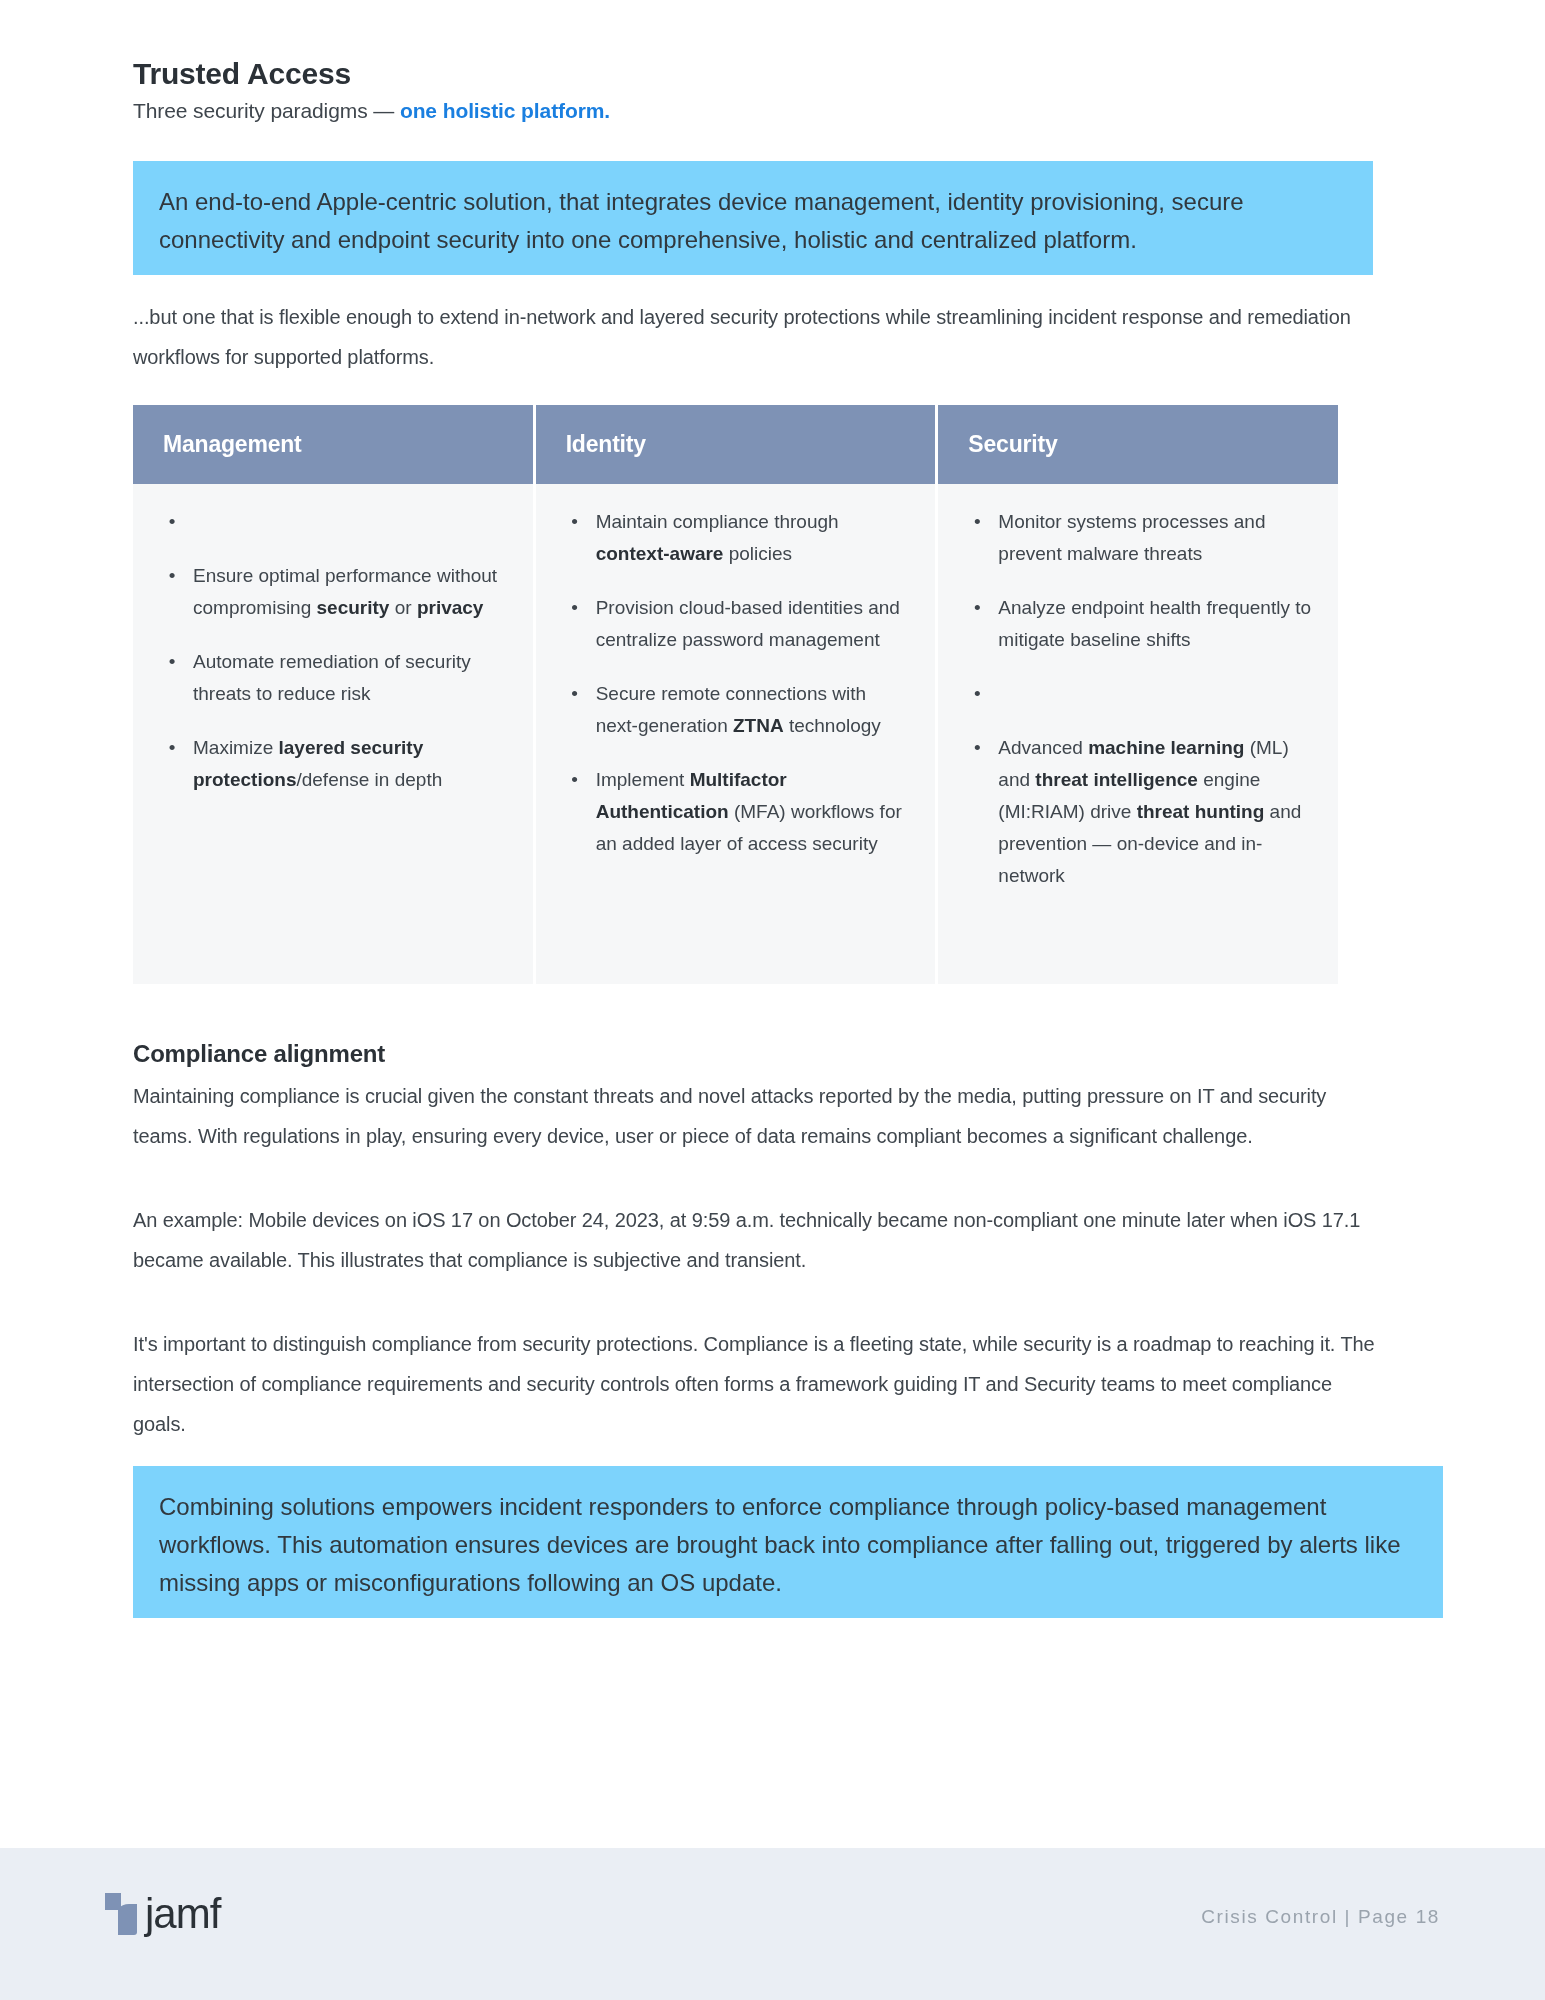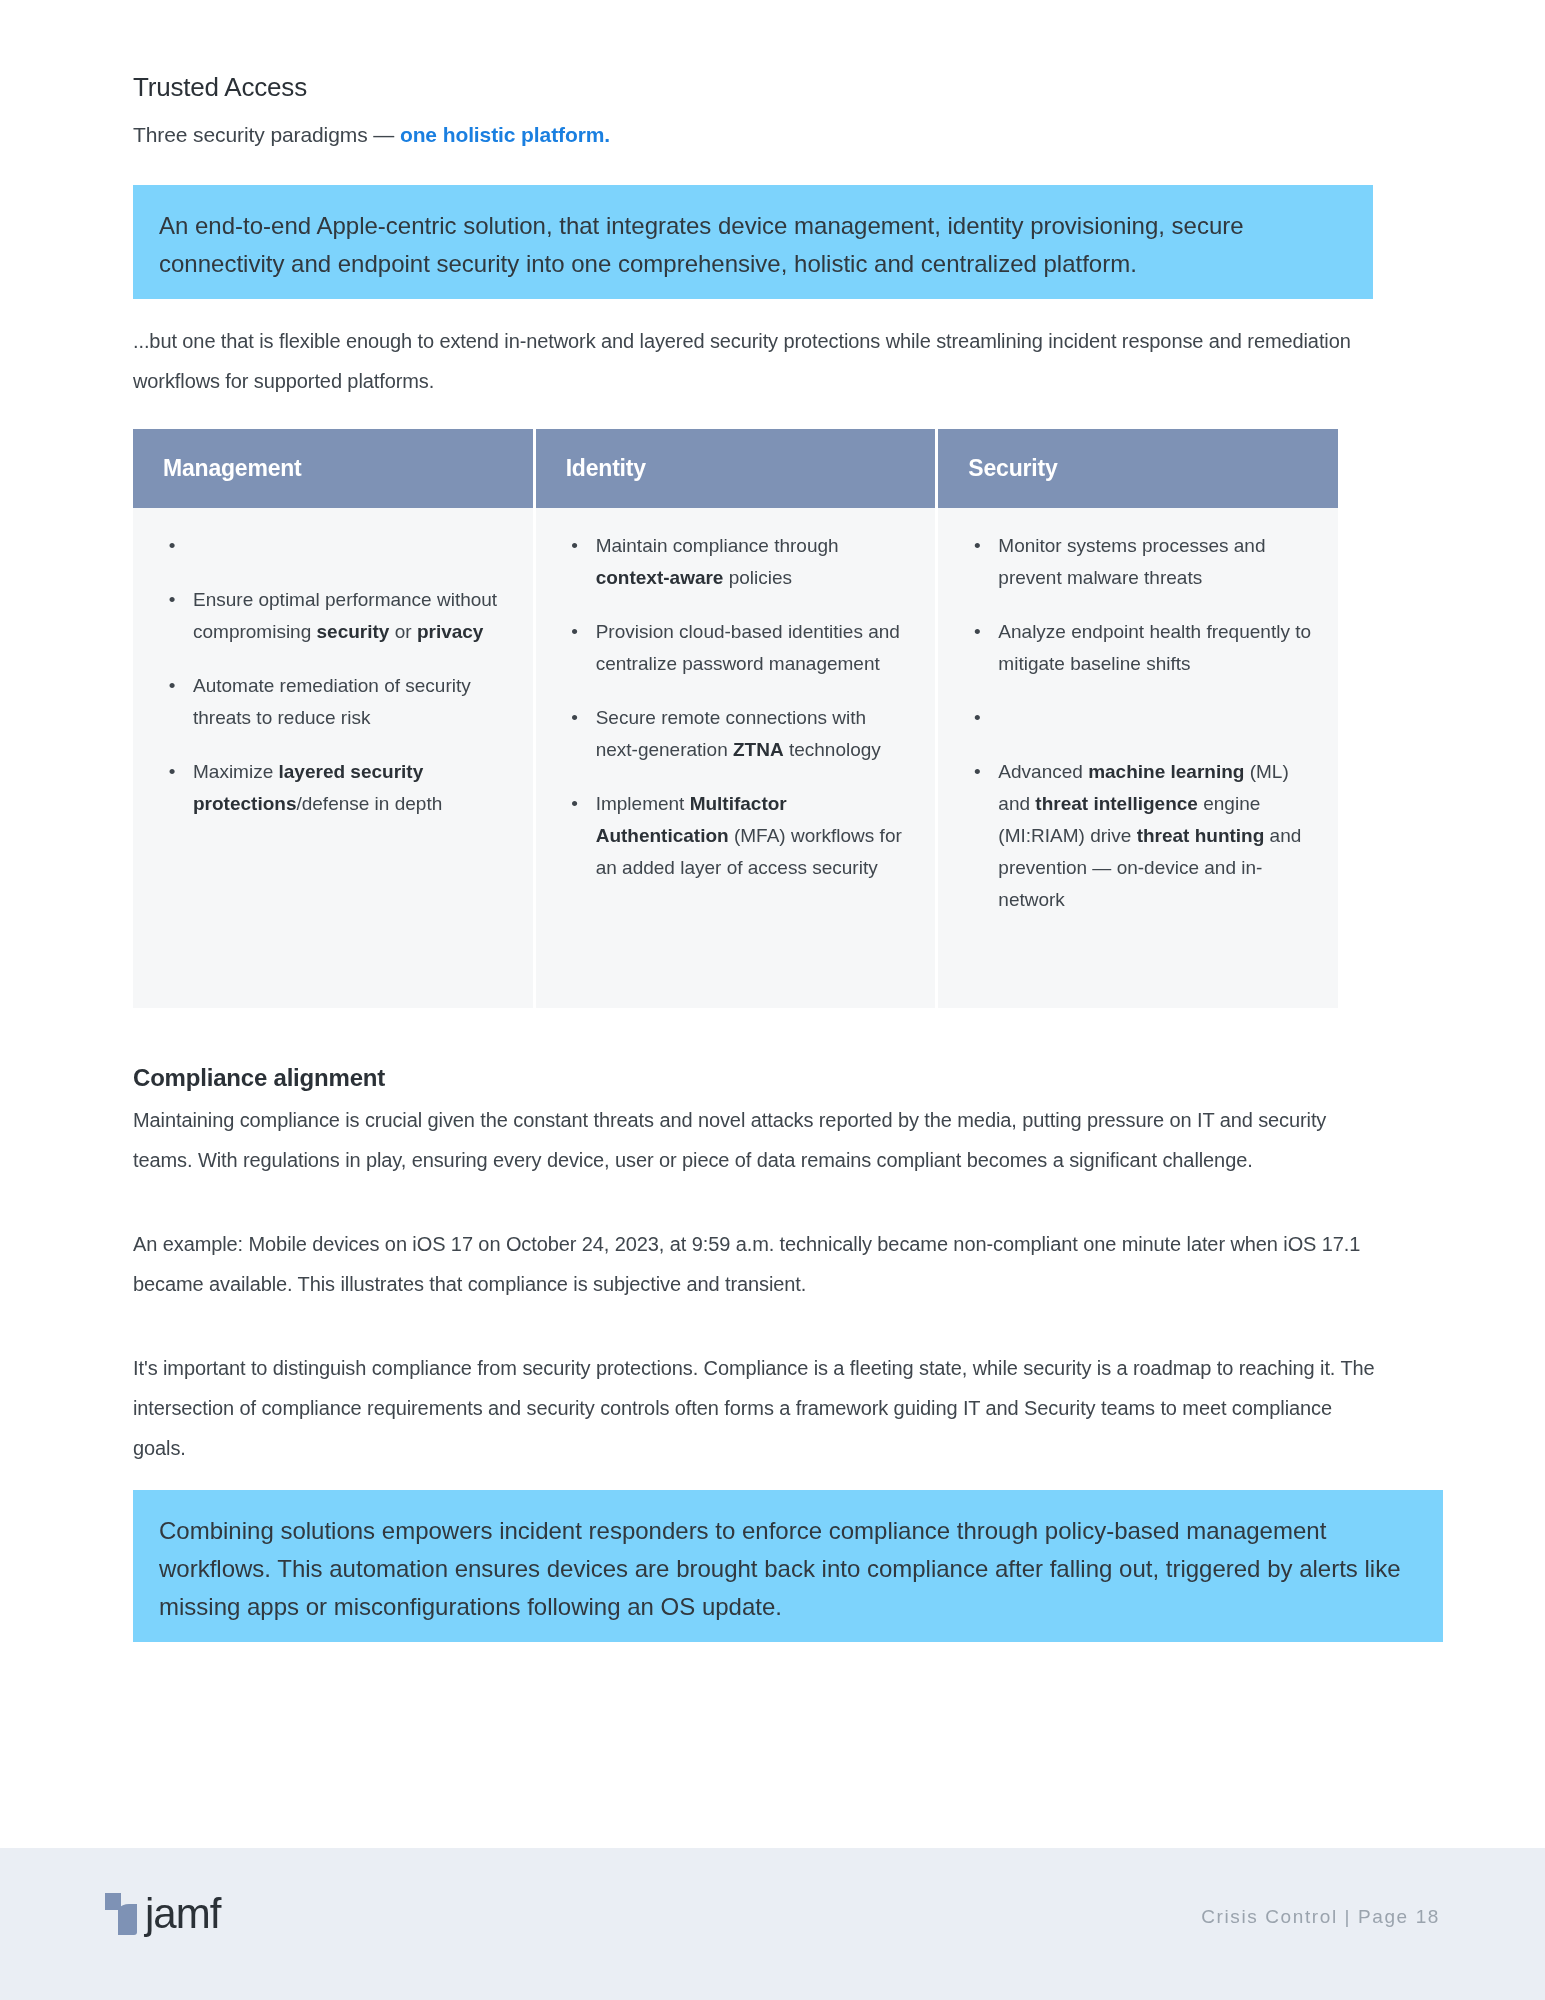--- a/index.html
+++ b/index.html
@@ -17,30 +17,30 @@
   }
   .content {
     position: absolute;
     left: 133px;
     top: 0;
     width: 1290px;
   }
 
   
   .doc-title {
-    font-size: 26px;
-    font-weight: normal;
+    font-size: 30px;
+    font-weight: bold;
     color: #2b3137;
     letter-spacing: -0.2px;
-    margin-top: 72px;
+    margin-top: 57px;
   }
   .subtitle {
     font-size: 21px;
     color: #3f464d;
-    margin-top: 20px;
+    margin-top: 8px;
     letter-spacing: -0.1px;
   }
   .subtitle .accent {
     color: #1a7fe0;
     font-weight: bold;
   }
 
   
   .callout {
     background: #7dd3fc;

